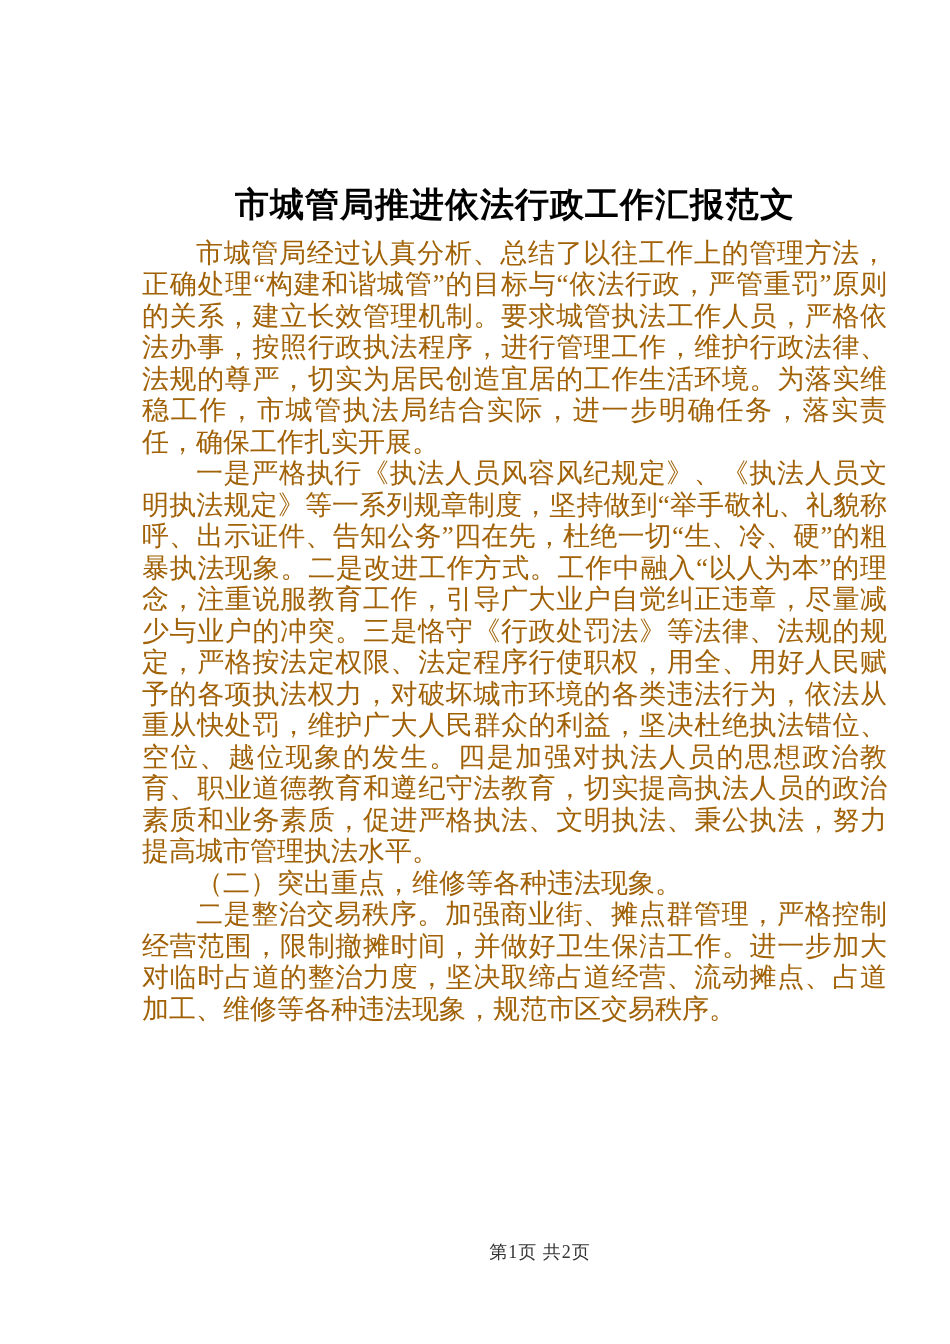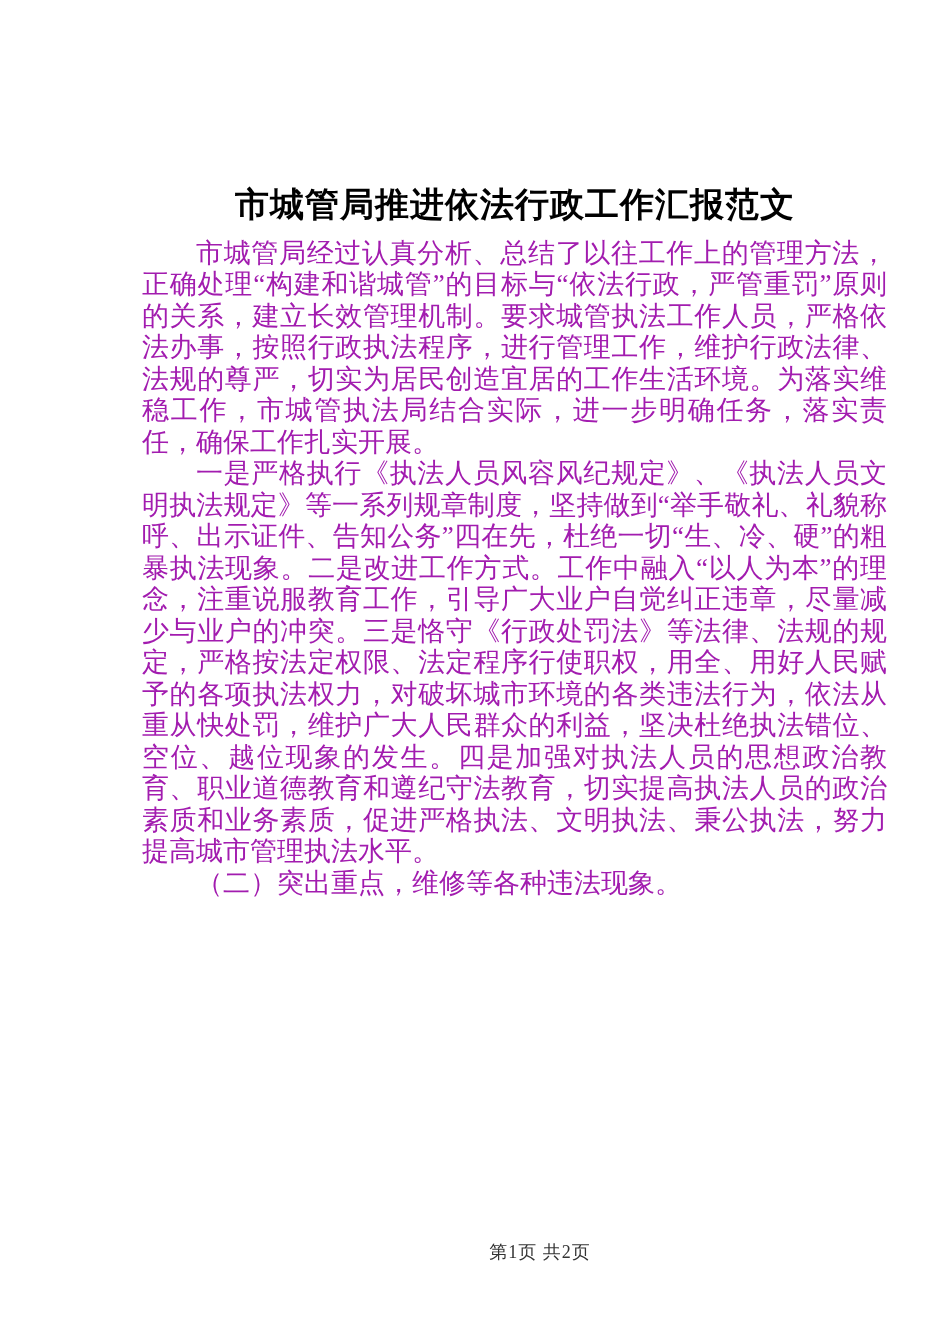--- a/index.html
+++ b/index.html
@@ -27,21 +27,21 @@
     letter-spacing: 1px;
     font-family: "Liberation Serif", "DejaVu Serif", serif;
   }
   .doc-body {
     margin: 0 103px 0 102px;
   }
   .para {
     margin: 0;
     font-size: 27px;
     line-height: 31.5px;
-    color: #a21caf;
+    color: #a16207;
     text-align: justify;
     text-justify: inter-ideograph;
     text-indent: 2em;
     word-break: break-all;
   }
   .doc-footer {
     position: absolute;
     left: 0;
     right: 0;
     top: 1240px;
@@ -56,19 +56,20 @@
 <body>
 
 <div class="page">
 
   <h1 class="doc-title">市城管局推进依法行政工作汇报范文</h1>
 
   <div class="doc-body">
     <p class="para">市城管局经过认真分析、总结了以往工作上的管理方法，正确处理“构建和谐城管”的目标与“依法行政，严管重罚”原则的关系，建立长效管理机制。要求城管执法工作人员，严格依法办事，按照行政执法程序，进行管理工作，维护行政法律、法规的尊严，切实为居民创造宜居的工作生活环境。为落实维稳工作，市城管执法局结合实际，进一步明确任务，落实责任，确保工作扎实开展。</p>
     <p class="para">一是严格执行《执法人员风容风纪规定》、《执法人员文明执法规定》等一系列规章制度，坚持做到“举手敬礼、礼貌称呼、出示证件、告知公务”四在先，杜绝一切“生、冷、硬”的粗暴执法现象。二是改进工作方式。工作中融入“以人为本”的理念，注重说服教育工作，引导广大业户自觉纠正违章，尽量减少与业户的冲突。三是恪守《行政处罚法》等法律、法规的规定，严格按法定权限、法定程序行使职权，用全、用好人民赋予的各项执法权力，对破坏城市环境的各类违法行为，依法从重从快处罚，维护广大人民群众的利益，坚决杜绝执法错位、空位、越位现象的发生。四是加强对执法人员的思想政治教育、职业道德教育和遵纪守法教育，切实提高执法人员的政治素质和业务素质，促进严格执法、文明执法、秉公执法，努力提高城市管理执法水平。</p>
     <p class="para">（二）突出重点，维修等各种违法现象。</p>
+    <p class="para">二是整治交易秩序。加强商业街、摊点群管理，严格控制经营范围，限制撤摊时间，并做好卫生保洁工作。进一步加大对临时占道的整治力度，坚决取缔占道经营、流动摊点、占道加工、维修等各种违法现象，规范市区交易秩序。</p>
   </div>
 
   <div class="doc-footer">
     <span>第1页 共2页</span>
   </div>
 
 </div>
 
 </body></html>

